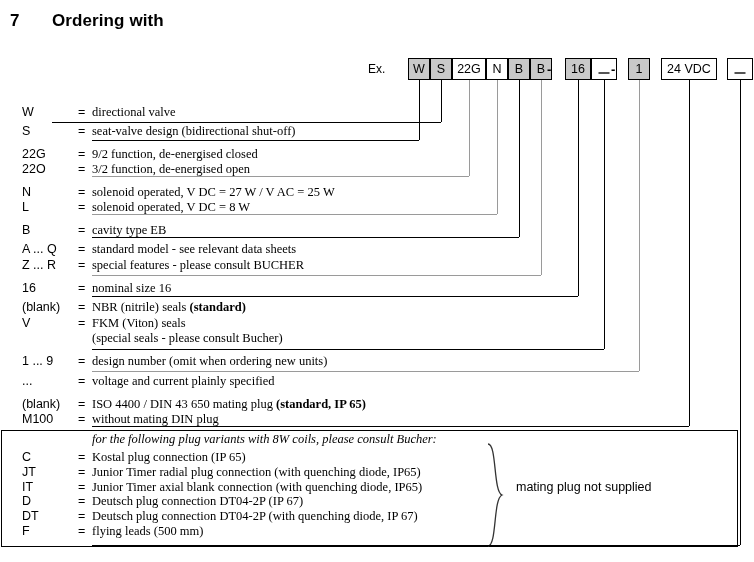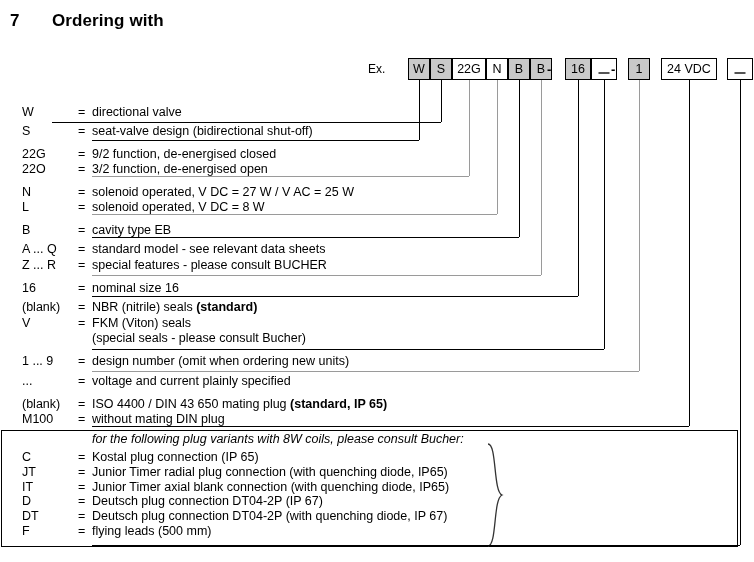--- a/index.html
+++ b/index.html
@@ -118,20 +118,21 @@
   }
   .lrow .eq {
     position: absolute;
     left: 78px;
     top: 0;
   }
   .lrow .desc {
     position: absolute;
     left: 92px;
     top: 0;
+    font-family: Liberation Serif, serif;
   }
   .lrow .desc.italic {
     font-style: italic;
   }
   b.bold { font-weight: bold; }
 
   
   #plug-frame {
     position: absolute;
     left: 1px;
@@ -182,20 +183,21 @@
       <div class="dash" style="left: 547px;">-</div>
       <div class="dash" style="left: 611px;">-</div>
     </div>
 
   <div id="plug-frame"></div>
 
   <svg id="brace" viewBox="0 0 22 104" preserveAspectRatio="none">
     <path d="M2,1 C11,1 7,48 16,52 C7,56 11,103 2,103" fill="none" stroke="#333333" stroke-width="1.3"></path>
   </svg>
 
+  <div id="plug-note">mating plug not supplied</div>
 
   <div id="dynamic-layer">
       <div class="lrow" style="top: 105px;">
         <span class="key">W</span>
         <span class="eq">=</span>
         <span class="desc">directional valve</span>
       </div>
       <div class="lrow" style="top: 124px;">
         <span class="key">S</span>
         <span class="eq">=</span>

